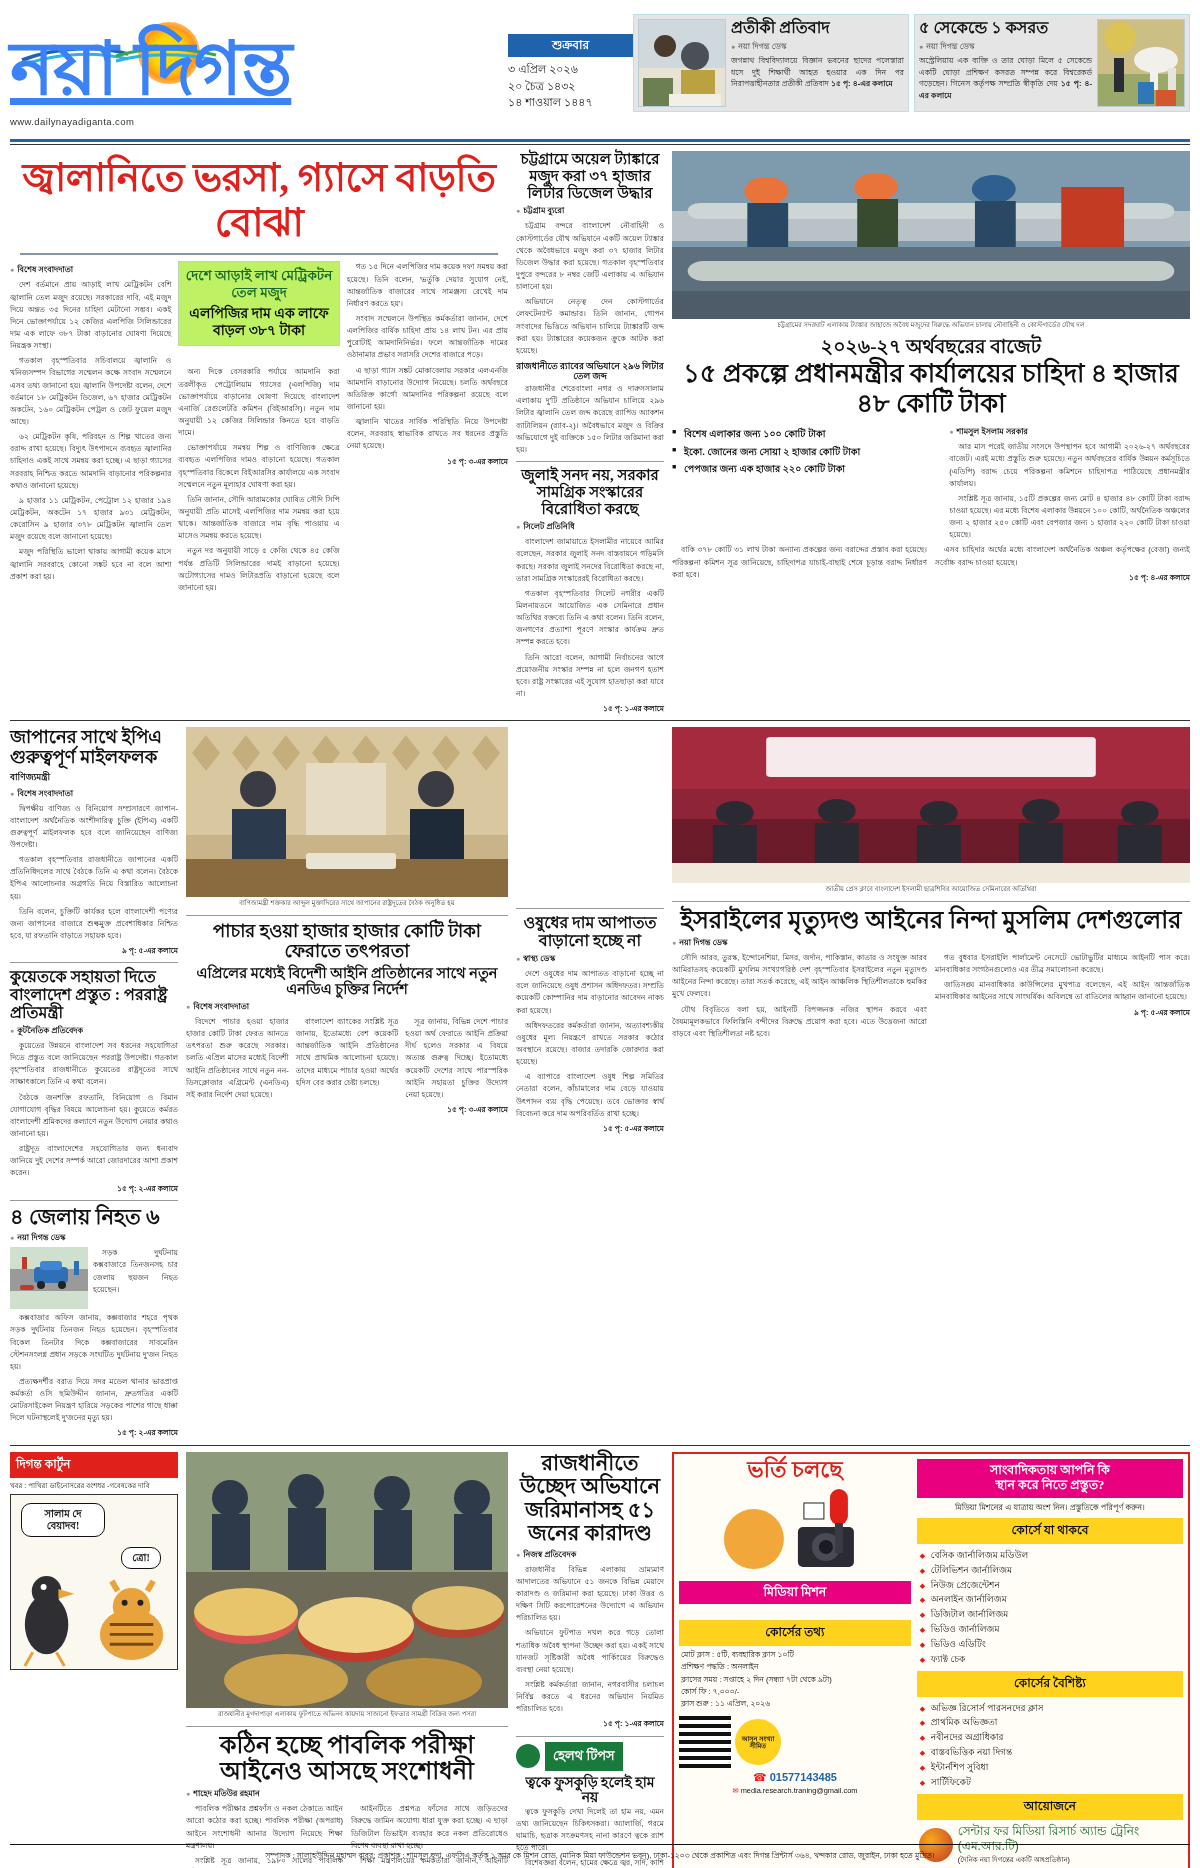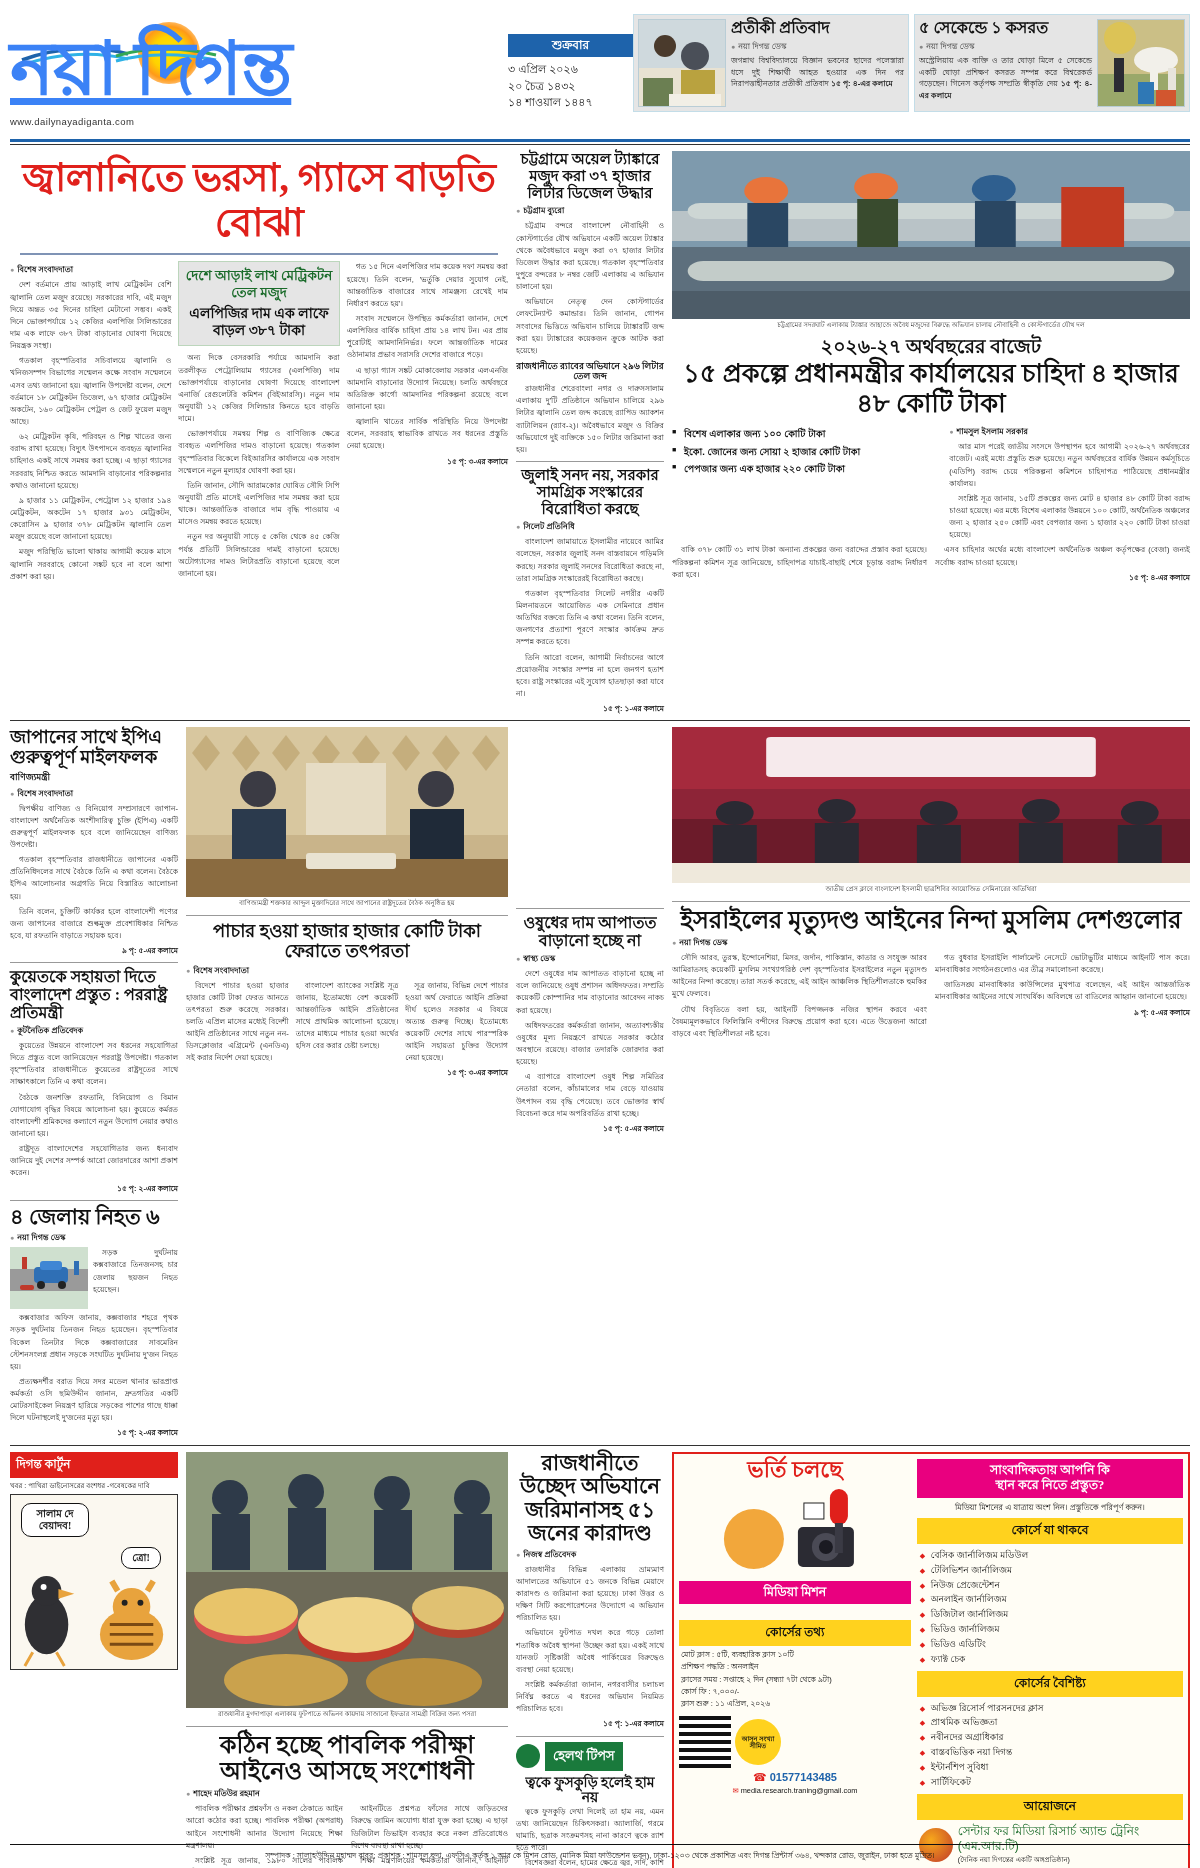--- a/index.html
+++ b/index.html
@@ -58,21 +58,21 @@
   .top-block { display: flex; gap: 8px; }
   .tb-left { width: 498px; }
   .mainhead {
     font-family: "Liberation Serif", serif; font-weight: 700; color: #e0201b;
     font-size: 39px; line-height: 1.16; text-align: center; letter-spacing: -.5px;
     margin: 4px 0 8px;
   }
   .mh-rule { height: 2px; background: #7f93b5; width: 96%; margin: 0 auto 6px; }
   .three { display: flex; gap: 7px; }
   .three > div { flex: 1; }
-  .greenbox { background: #e5e5e5; border: 1px solid #bcd6bc; padding: 6px 5px; text-align: center; margin-bottom: 6px; }
+  .greenbox { background: #bef264; border: 1px solid #bcd6bc; padding: 6px 5px; text-align: center; margin-bottom: 20px; }
   .greenbox .g1 { font-family: "Liberation Serif", serif; font-size: 13.5px; font-weight: 700;
                   color: #1a6b2a; line-height: 1.2; }
   .greenbox .g2 { font-family: "Liberation Serif", serif; font-size: 14px; font-weight: 700;
                   color: #0d0d0d; line-height: 1.2; margin-top: 5px; }
 
   .tb-mid { width: 148px; }
   .tb-mid h2 { font-size: 15px; text-align: center; margin-bottom: 3px; }
   .tb-right { flex: 1; }
   .tb-right .photo { height: 168px; }
   .budget-kicker { font-family:"Liberation Serif",serif; font-size: 19px; font-weight: 700; text-align: center; margin: 4px 0 2px; }
@@ -390,20 +390,21 @@
           <rect x="224" y="82" width="54" height="56" fill="#1f2a38"></rect>
           <rect x="0" y="132" width="322" height="38" fill="#8a6b40"></rect>
           <rect x="120" y="126" width="90" height="16" rx="3" fill="#e9e3d2"></rect>
         </svg>
       </div>
       <div class="cap">বাণিজ্যমন্ত্রী শক্তকার আব্দুল মুক্তাদিরের সাথে জাপানের রাষ্ট্রদূতের বৈঠক অনুষ্ঠিত হয়</div>
 
       <div class="divider"></div>
 
       <h2 class="hl hl-18 hl-c">পাচার হওয়া হাজার হাজার কোটি টাকা ফেরাতে তৎপরতা</h2>
+      <div class="hl" style="font-size:14.5px;text-align:center;margin:3px 0">এপ্রিলের মধ্যেই বিদেশী আইনি প্রতিষ্ঠানের সাথে নতুন এনডিএ চুক্তির নির্দেশ</div>
       <div class="sec-byline">বিশেষ সংবাদদাতা</div>
       <div class="three">
         <div class="col-text">
             <p>বিদেশে পাচার হওয়া হাজার হাজার কোটি টাকা ফেরত আনতে তৎপরতা শুরু করেছে সরকার। চলতি এপ্রিল মাসের মধ্যেই বিদেশী আইনি প্রতিষ্ঠানের সাথে নতুন নন-ডিসক্লোজার এগ্রিমেন্ট (এনডিএ) সই করার নির্দেশ দেয়া হয়েছে।</p>
           </div>
         <div class="col-text">
             <p>বাংলাদেশ ব্যাংকের সংশ্লিষ্ট সূত্র জানায়, ইতোমধ্যে বেশ কয়েকটি আন্তর্জাতিক আইনি প্রতিষ্ঠানের সাথে প্রাথমিক আলোচনা হয়েছে। তাদের মাধ্যমে পাচার হওয়া অর্থের হদিস বের করার চেষ্টা চলছে।</p>
           </div>
         <div class="col-text">
           <p>সূত্র জানায়, বিভিন্ন দেশে পাচার হওয়া অর্থ ফেরাতে আইনি প্রক্রিয়া দীর্ঘ হলেও সরকার এ বিষয়ে অত্যন্ত গুরুত্ব দিচ্ছে। ইতোমধ্যে কয়েকটি দেশের সাথে পারস্পরিক আইনি সহায়তা চুক্তির উদ্যোগ নেয়া হয়েছে।</p>
@@ -484,21 +485,21 @@
           <path d="M22 158l-8 14M46 158l8 14" stroke="#e8a33d" stroke-width="3"></path>
           <ellipse cx="122" cy="140" rx="32" ry="26" fill="#e8a33d"></ellipse>
           <circle cx="122" cy="112" r="19" fill="#e8a33d"></circle>
           <g stroke="#7a4a14" stroke-width="3">
             <path d="M100 130h44M100 140h44M100 150h44"></path>
           </g>
           <circle cx="115" cy="108" r="3" fill="#222"></circle>
             <circle cx="131" cy="108" r="3" fill="#222"></circle>
           <path d="M108 96l-6-10M138 96l6-10" stroke="#e8a33d" stroke-width="6"></path>
         </svg>
-        <div class="bubble" style="left:10px;top:8px;width:68px">সালাম দে বেয়াদব!</div>
+        <div class="bubble" style="left:10px;top:8px;width:84px">সালাম দে বেয়াদব!</div>
         <div class="bubble" style="right:16px;top:52px;width:40px">ত্রো!</div>
       </div>
     </div>
 
     <div class="c2">
       <div class="photo" style="height:256px">
         <svg viewBox="0 0 322 256" width="100%" height="256" preserveAspectRatio="none">
           <rect width="322" height="256" fill="#8e9a7c"></rect>
           <rect y="120" width="322" height="136" fill="#6d6a58"></rect>
           <g fill="#2e3a49">

